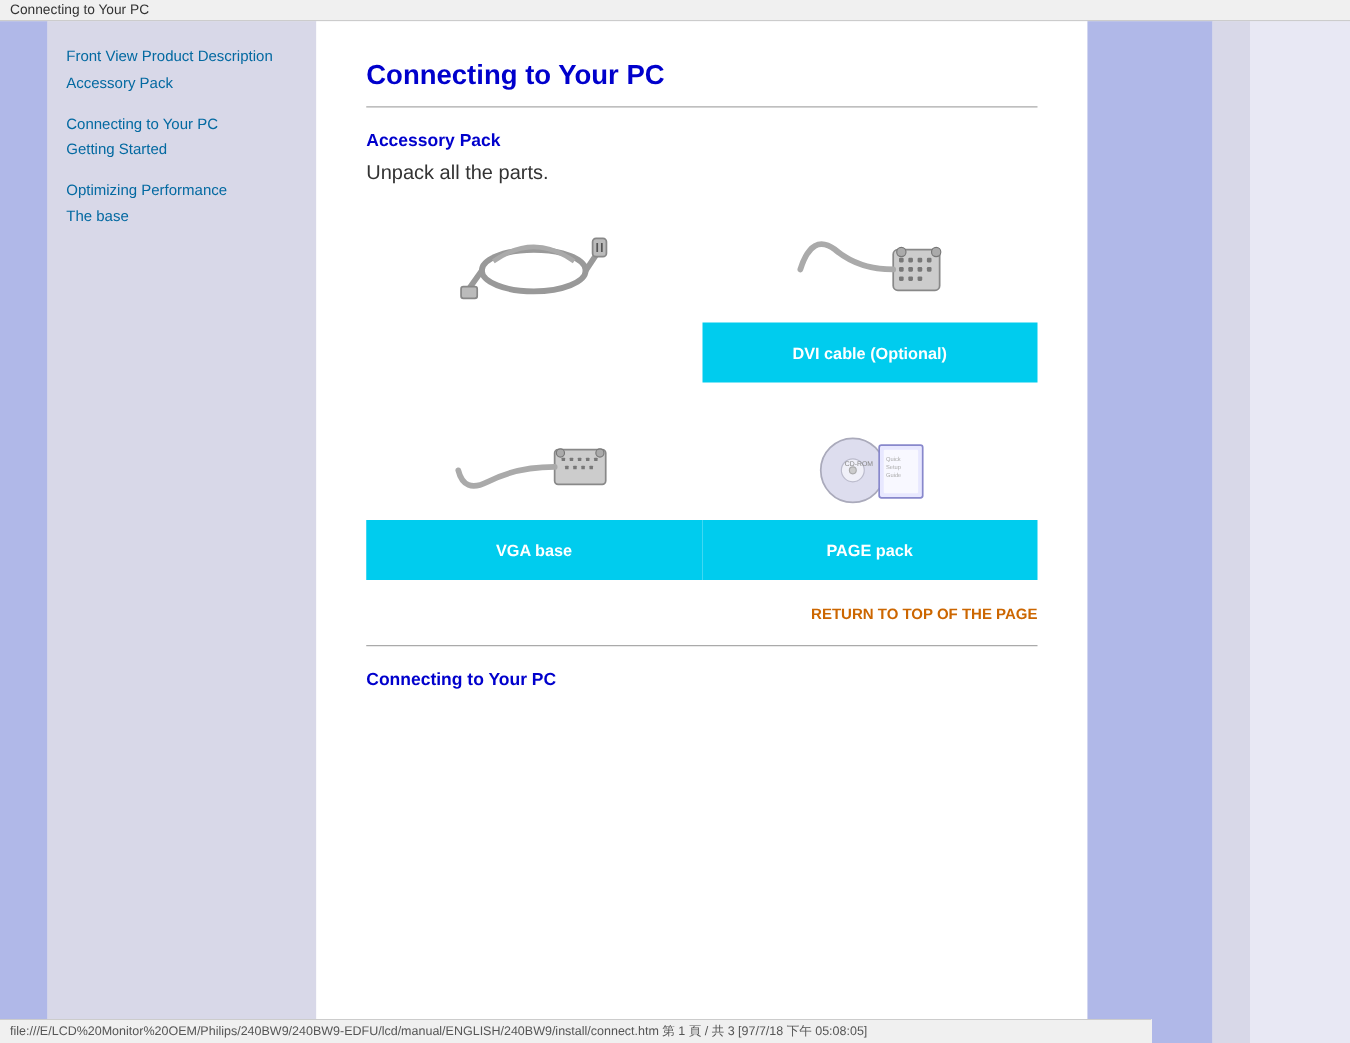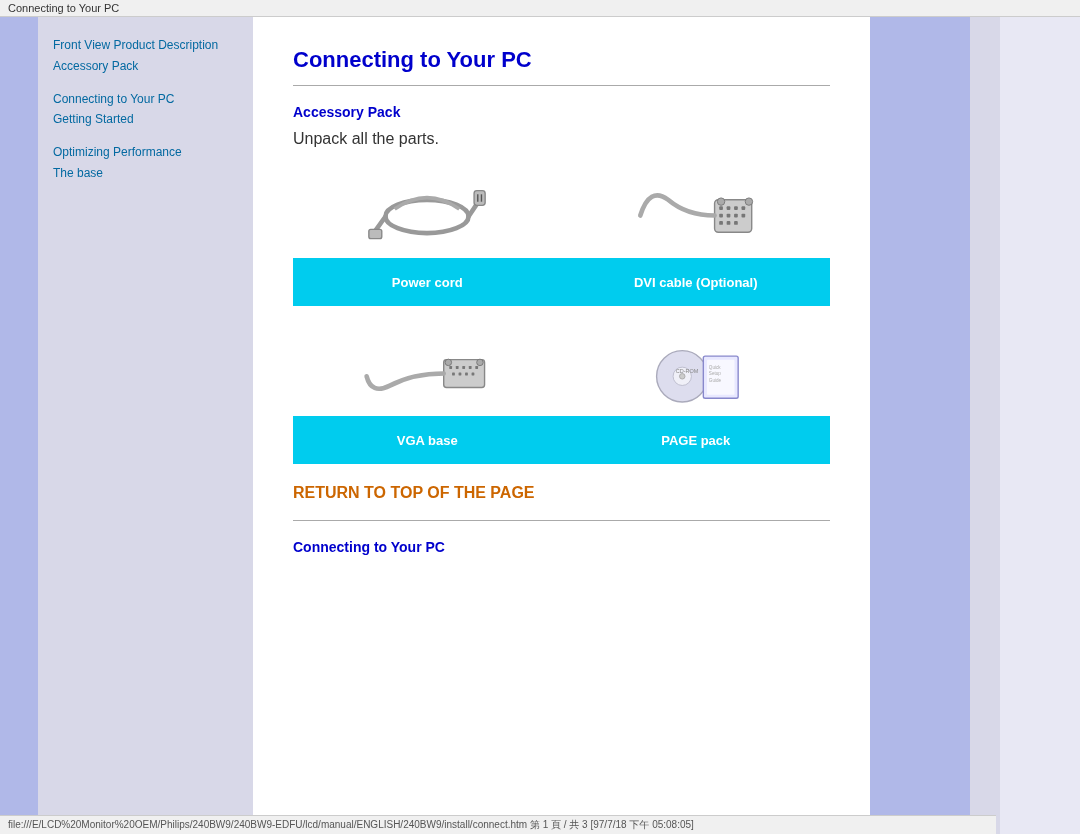--- a/index.html
+++ b/index.html
@@ -113,23 +113,23 @@
       font-size: 13px;
       width: 100%;
       text-align: center;
       padding: 12px 0;
       min-height: 48px;
       display: flex;
       align-items: center;
       justify-content: center;
     }
     .return-link {
-      text-align: left;
+      text-align: right;
       margin: 18px 0;
-      font-size: 16px;
+      font-size: 12px;
     }
     .return-link a {
       color: #cc6600;
       text-decoration: none;
       font-weight: bold;
     }
 
     .bottom-section-heading {
       font-size: 14px;
       font-weight: bold;
@@ -139,21 +139,21 @@
 
     .status-bar {
       background: #f0f0f0;
       border-top: 1px solid #ccc;
       padding: 2px 8px;
       font-size: 10px;
       color: #555;
       position: fixed;
       bottom: 0;
       left: 0;
-      width: 996px;
+      width: 921px;
     }
 
     
     svg.cable { width: 120px; height: 70px; }
     svg.dvi { width: 130px; height: 70px; }
     svg.vga { width: 130px; height: 70px; }
     svg.edfu { width: 110px; height: 70px; }
     svg.audio { width: 100px; height: 70px; }
   </style>
 </head>
@@ -194,23 +194,20 @@
             <line x1="20" y1="38" x2="8" y2="55" stroke="#999" stroke-width="5" stroke-linecap="round"></line>
             <rect x="2" y="52" width="14" height="10" rx="2" fill="#bbb" stroke="#888" stroke-width="1.5"></rect>
             <line x1="110" y1="38" x2="122" y2="20" stroke="#999" stroke-width="5" stroke-linecap="round"></line>
 
             <rect x="116" y="10" width="12" height="16" rx="3" fill="#bbb" stroke="#888" stroke-width="1.5"></rect>
             <line x1="120" y1="14" x2="120" y2="22" stroke="#555" stroke-width="1.5"></line>
             <line x1="124" y1="14" x2="124" y2="22" stroke="#555" stroke-width="1.5"></line>
 
             <path d="M30 30 Q65 5 100 30" fill="none" stroke="#aaa" stroke-width="4"></path>
           </svg>
-        </div>
-        <div class="item-label">
-          <span>Power cord</span>
         </div>
       </div>
 
       <div class="accessory-cell">
         <div class="item-image">
 
           <svg class="dvi" viewBox="0 0 140 75">
 
             <rect x="90" y="20" width="40" height="35" rx="4" fill="#ccc" stroke="#888" stroke-width="1.5"></rect>
 

